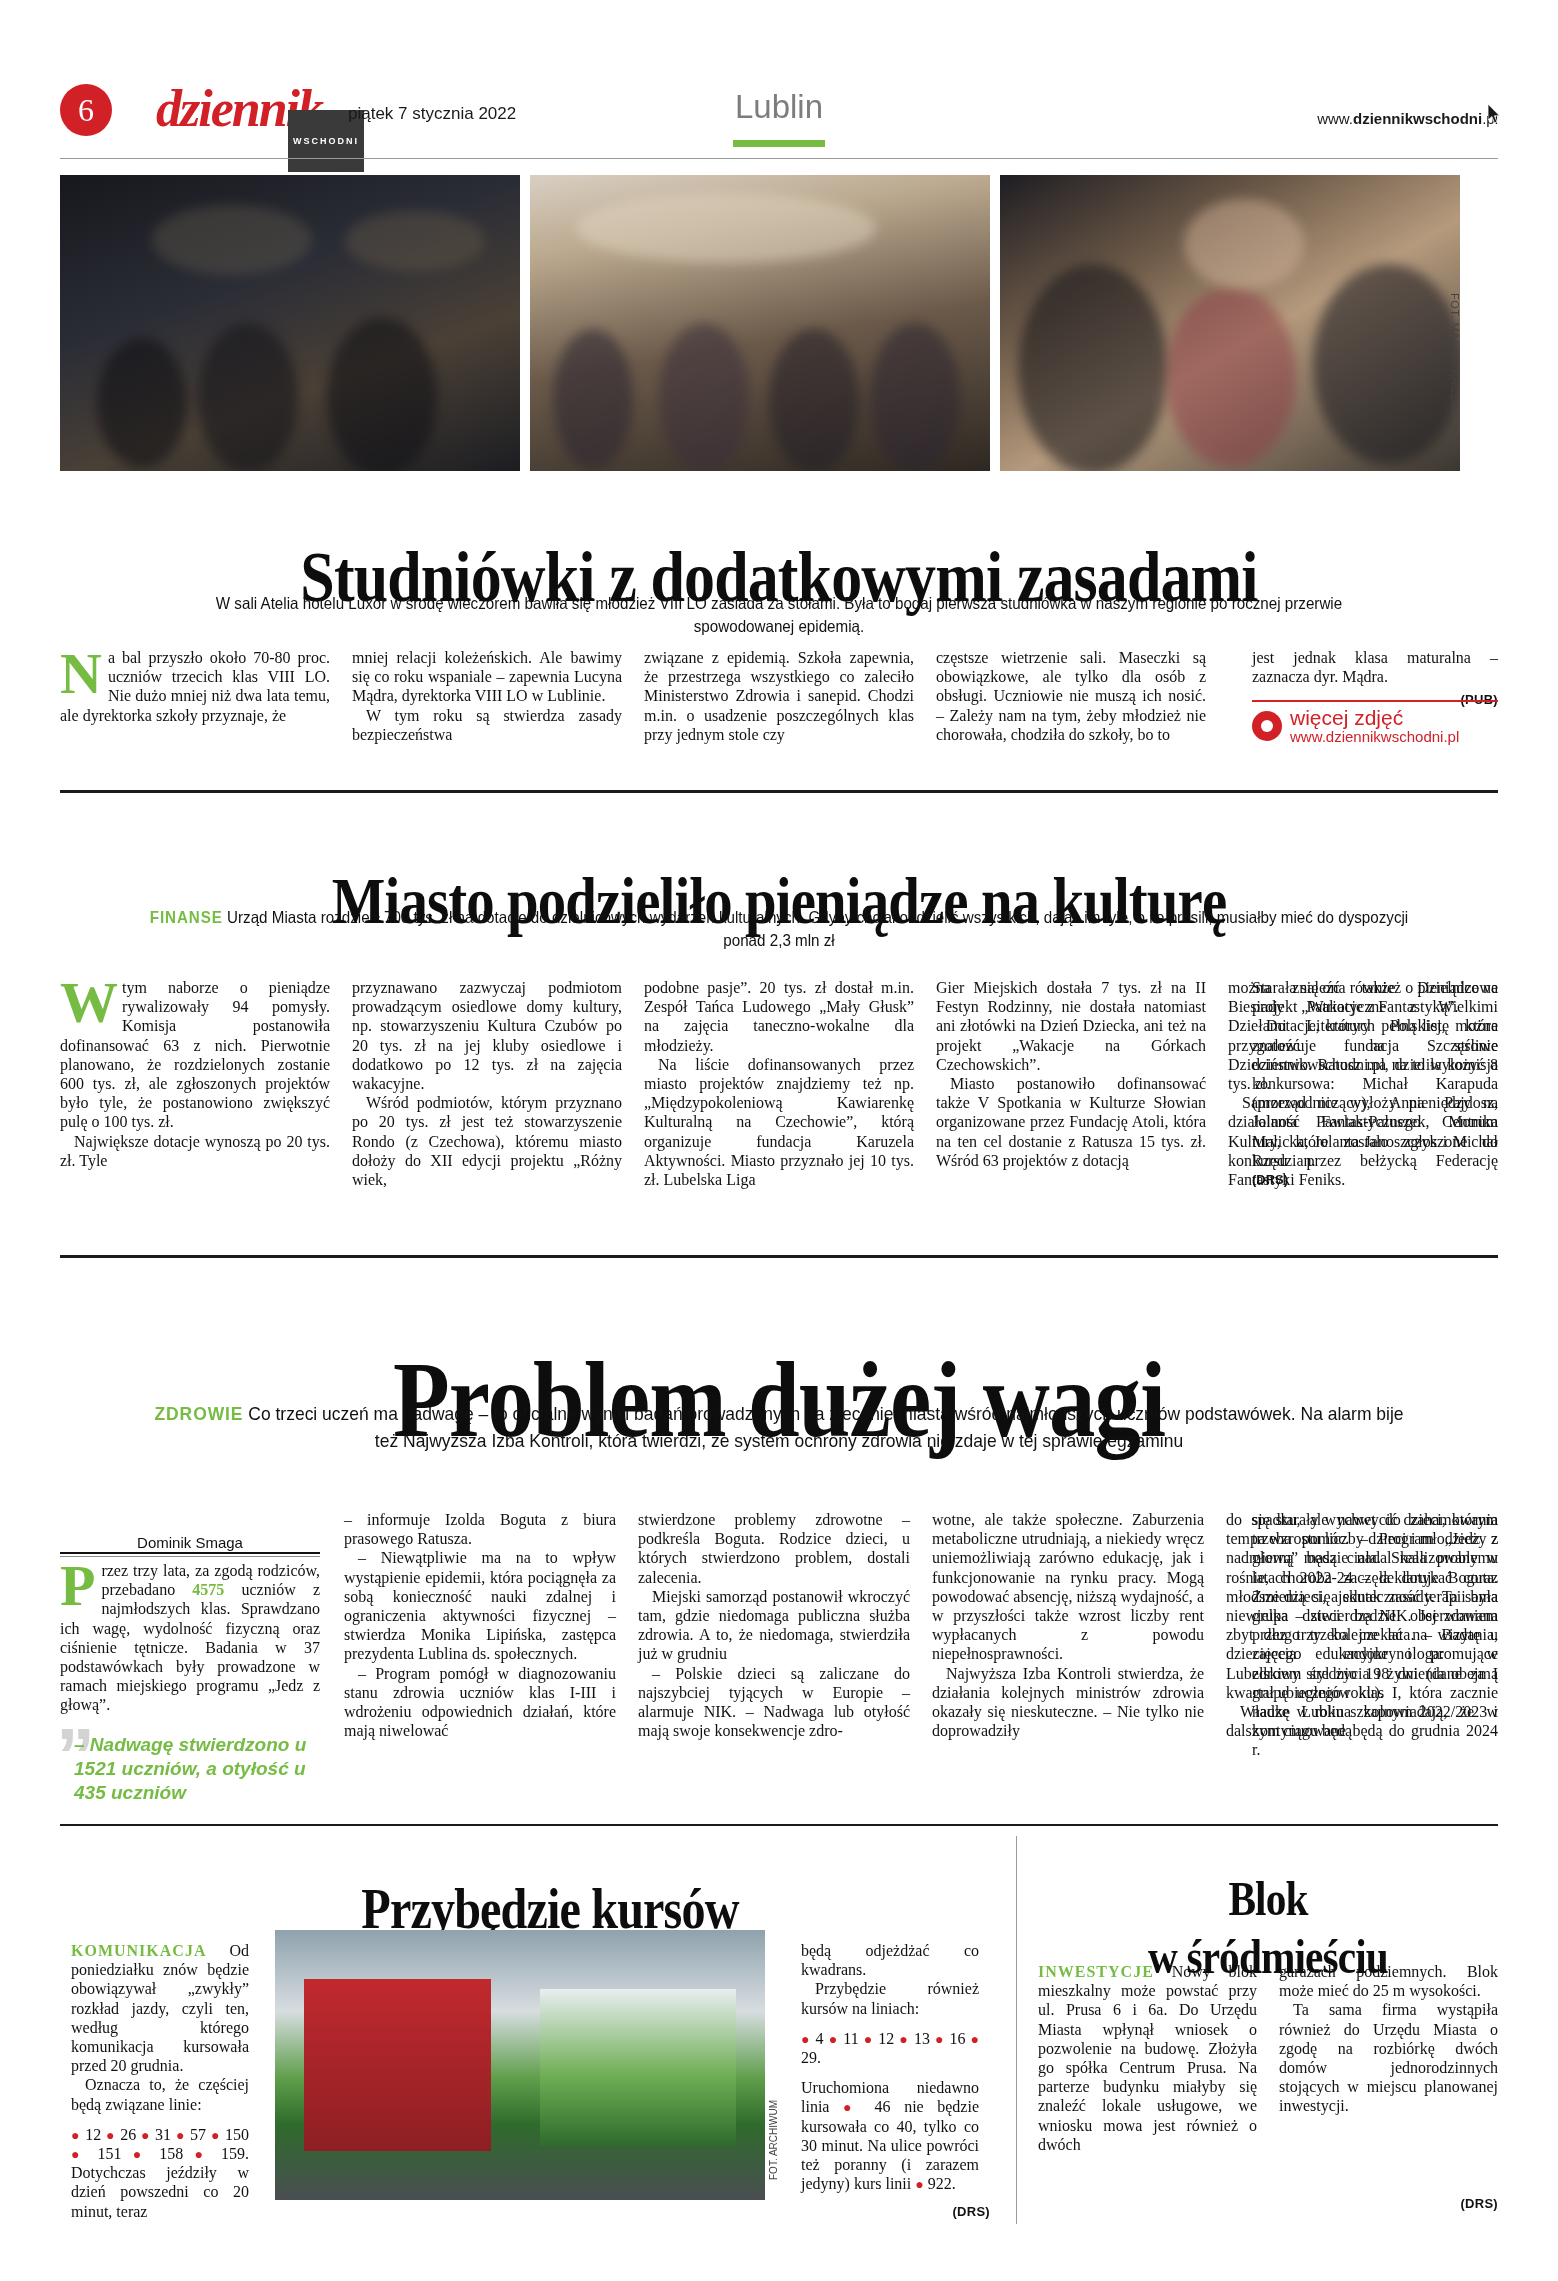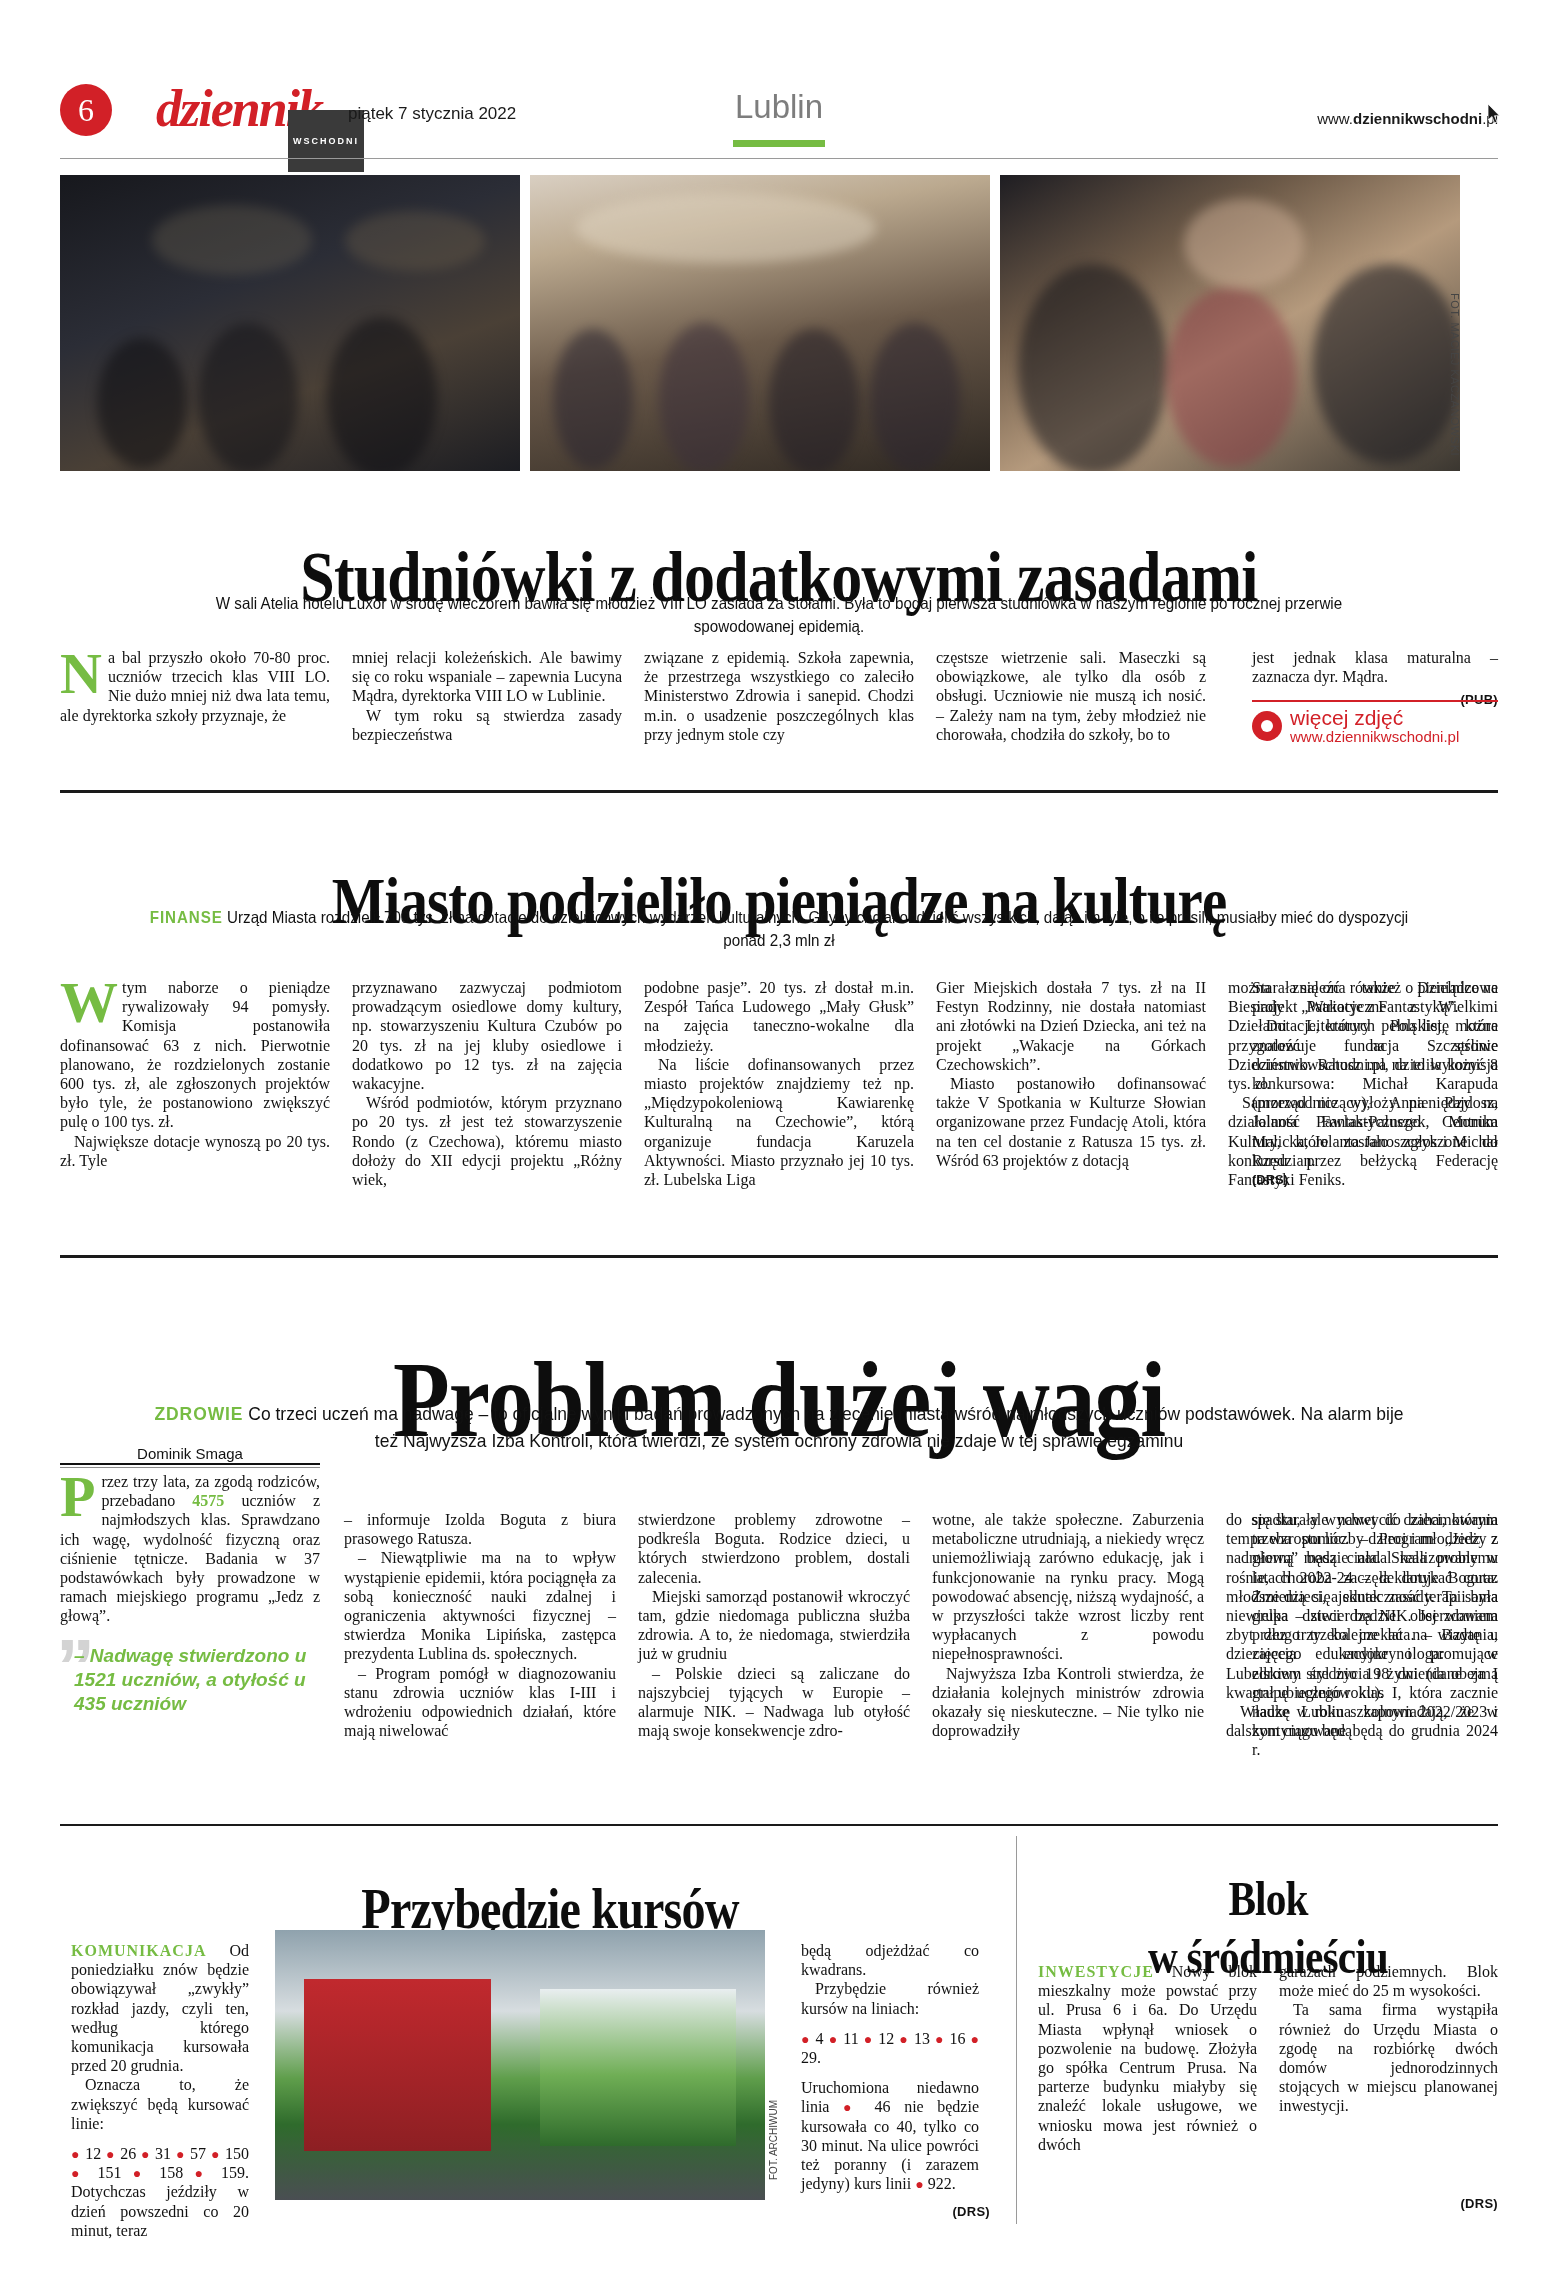--- a/index.html
+++ b/index.html
@@ -193,21 +193,21 @@
   </div>
   <div style="position:absolute;left:1252px;top:978px;width:246px;">
     <p style="margin:0;font-size:16px;line-height:19.2px;text-align:justify;"><span>Starała się ona również o pieniądze na projekt „Wakacje z Fantastyką”.</span><span style="display: block; text-indent: 14px;">Dotacje, których pełną listę można znaleźć na stronie dziennikwschodni.pl, dzieliła komisja konkursowa: Michał Karapuda (przewodniczący), Anna Pajdosz, Jolanta Pawlak-Paluszek, Monika Malicka, Jolanta Janoszczyk i Michał Rzędzian.</span></p>
     <div style="font-family:'Liberation Sans',sans-serif;font-size:13px;font-weight:bold;margin-top:2px;">(DRS)</div>
   </div>
   <div class="rule-thick" style="top:1255px;"></div>
 
   <h1 class="hl a3-title">Problem dużej wagi</h1>
   <div class="lead a3-lead"><span class="kicker">ZDROWIE</span> <span>Co trzeci uczeń ma nadwagę – to oficjalne wyniki badań prowadzonych na zlecenie miasta wśród najmłodszych uczniów podstawówek. Na alarm bije też Najwyższa Izba Kontroli, która twierdzi, że system ochrony zdrowia nie zdaje w tej sprawie egzaminu</span></div>
 
-  <div style="position:absolute;left:60px;top:1445px;width:260px;">
+  <div style="position:absolute;left:60px;top:1534px;width:260px;">
     <div style="text-align:center;">
       <span class="byline">Dominik Smaga</span>
     </div>
     <div class="byline-rule"></div>
     <p style="margin:0;font-size:16px;line-height:19.2px;text-align:justify;"><span class="dropcap-p">P</span><span>rzez trzy lata, za zgodą rodziców, przebadano </span><span class="num-hl">4575</span><span> uczniów z najmłodszych klas. Sprawdzano ich wagę, wydolność fizyczną oraz ciśnienie tętnicze. Badania w 37 podstawówkach były prowadzone w ramach miejskiego programu „Jedz z głową”.</span></p>
     <div class="pullquote">
       <div class="pq-mark">”</div>
       <div class="pq-text">– Nadwagę stwierdzono u 1521 uczniów, a otyłość u 435 uczniów</div>
     </div>
   </div>
@@ -221,21 +221,21 @@
   <div style="position:absolute;left:1252px;top:1510px;width:246px;">
     <p style="margin:0;font-size:16px;line-height:19.2px;text-align:justify;">się starały wychwycić dzieci, którym trzeba pomóc. – Program „Jedz z głową” będzie nadal realizowany w latach 2022-24 – deklaruje Boguta. Zmienią się jednak zasady. Ta sama grupa dzieci będzie obserwowana przez trzy kolejne lata. – Badania, zajęcia edukacyjne i promujące zdrowy styl życia i żywienia obejmą grupę uczniów klas I, która zacznie naukę w roku szkolnym 2022/2023 i kontynuowane będą do grudnia 2024 r.</p>
   </div>
 
   <div class="rule-thin" style="left:60px;top:1824px;width:1438px;height:2px;background:#1a1a1a;"></div>
   <div class="vrule" style="left:1016px;top:1836px;height:388px;"></div>
 
   <h1 class="hl a4-title">Przybędzie kursów</h1>
   <div class="a4-body">
     <div class="a4-c1">
-      <p><span class="kicker">KOMUNIKACJA</span> <span><span>Od poniedziałku znów będzie obowiązywał „zwykły” rozkład jazdy, czyli ten, według którego komunikacja kursowała przed 20 grudnia.</span><span style="display: block; text-indent: 14px;">Oznacza to, że zwiększyć będą kursować linie:</span></span></p>
+      <p><span class="kicker">KOMUNIKACJA</span> <span><span>Od poniedziałku znów będzie obowiązywał „zwykły” rozkład jazdy, czyli ten, według którego komunikacja kursowała przed 20 grudnia.</span><span style="display: block; text-indent: 14px;">Oznacza to, że częściej będą związane linie:</span></span></p>
       <p style="margin-top:0;">
         <span class="bus">●</span> <span>12</span>
         <span class="bus">●</span> <span>26</span>
         <span class="bus">●</span> <span>31</span>
         <span class="bus">●</span> <span>57</span>
         <span class="bus">●</span> <span>150</span>
         <span class="bus">●</span> <span>151</span>
         <span class="bus">●</span> <span>158</span>
         <span class="bus">●</span> <span>159</span><span>. Dotychczas jeździły w dzień powszedni co 20 minut, teraz</span>
       </p>

